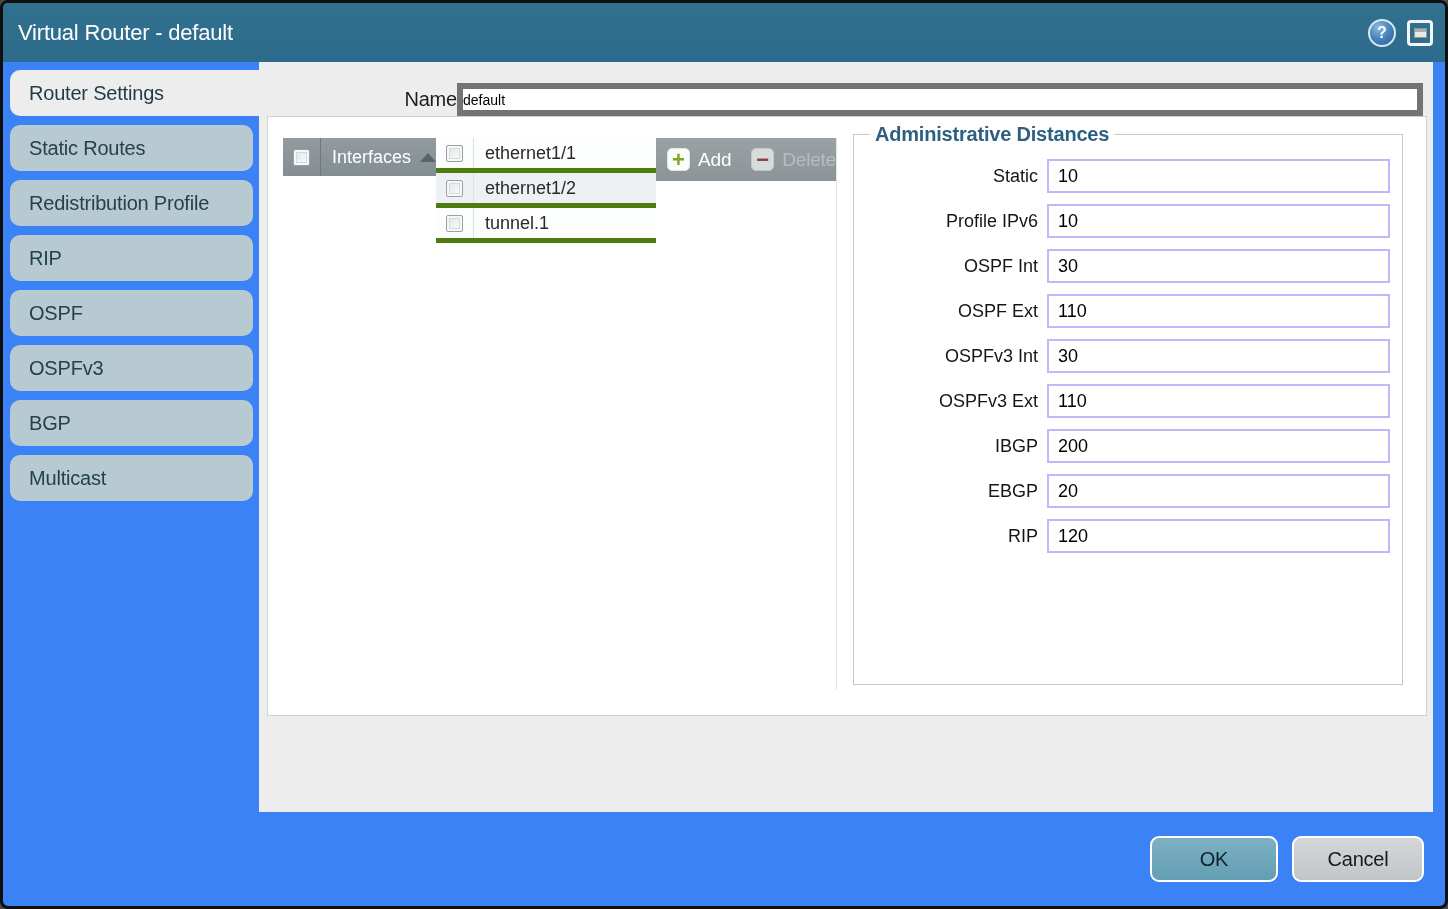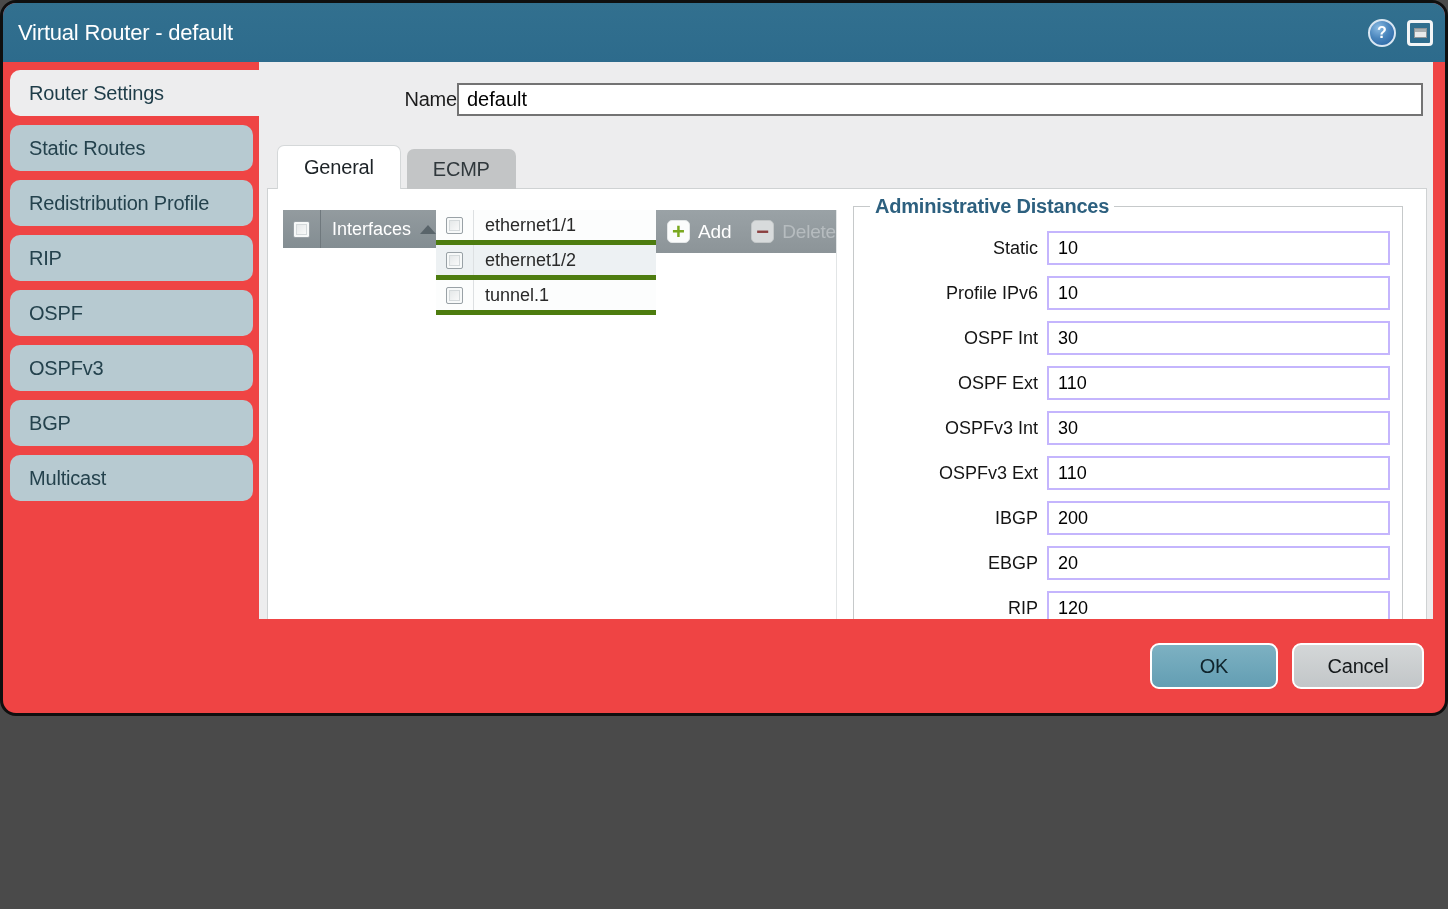--- a/index.html
+++ b/index.html
@@ -1,20 +1,20 @@
 <!DOCTYPE html>
 <html><head>
 <meta charset="utf-8">
 <style>
   html,body{margin:0;padding:0;background:#4a4a4a;}
   *{box-sizing:border-box;font-family:"Liberation Sans",sans-serif;}
   .window{
-    position:relative;width:1448px;height:716px;
-    border:3px solid #0f0f0f;border-radius:16px;overflow:hidden;
-    background:#ef4444;display:flex;flex-direction:column;
+    position:relative;width:1448px;height:909px;
+    border:3px solid #0f0f0f;border-radius:8px;overflow:hidden;
+    background:#3b82f6;display:flex;flex-direction:column;
   }
   
   .titlebar{height:59px;display:flex;align-items:center;padding:0 12px 0 15px;background:linear-gradient(#32708f,#2d6b8c);}
   .title{color:#fff;font-size:22px;letter-spacing:-0.2px;font-weight:400;}
   .titlebar-icons{margin-left:auto;display:flex;align-items:center;gap:11px;}
   .help-icon{
     width:28px;height:28px;border-radius:50%;
     background:radial-gradient(circle at 35% 28%,#8cbce4 0%,#4b86bd 45%,#235e9d 100%);
     border:2px solid #d9e6f2;color:#fff;font-size:16px;font-weight:bold;
     display:grid;place-items:center;cursor:pointer;
@@ -30,21 +30,21 @@
   .side-tab{
     height:46px;margin-bottom:9px;margin-right:6px;border-radius:10px;
     background:#b7cad1;color:#24424d;display:flex;align-items:center;
     padding-left:19px;font-size:20px;letter-spacing:-0.2px;cursor:pointer;
   }
   .side-tab.active{background:#ededee;color:#1e3c48;margin-right:0;border-radius:10px 0 0 10px;}
   .content{flex:1;background:#ededee;margin-right:12px;position:relative;overflow:hidden;}
   
   .name-row{display:flex;align-items:center;margin:21px 10px 0 0;}
   .name-row label{width:198px;text-align:right;font-size:20px;color:#1c1c1c;letter-spacing:-0.2px;}
-  .name-row input{flex:1;height:33px;border:2px solid #737373;background:#fff;font-size:20px;padding:0 8px;color:#000;}
+  .name-row input{flex:1;height:33px;border:6px solid #737373;background:#fff;font-size:14px;padding:0 0;color:#000;}
   
   .tabstrip{display:flex;align-items:flex-end;gap:6px;margin:29px 0 -1px 18px;position:relative;z-index:2;height:44px;}
   .tab{border-radius:7px 7px 0 0;padding:0 26px;display:flex;align-items:center;cursor:pointer;
        background:#c3c5c6;color:#30383c;height:40px;font-size:20px;letter-spacing:-0.2px;}
   .tab.active{background:#fff;color:#1d2327;height:44px;border:1px solid #d5d8d9;border-bottom:none;}
   
   .panel{position:relative;margin:0 6px 0 8px;height:600px;background:#fff;border:1px solid #cfd2d3;}
   
   .iface-table{position:absolute;left:15px;top:21px;width:554px;bottom:25px;display:flex;flex-direction:row;border-right:1px solid #e2e5e6;}
   .thead{height:38px;flex:none;display:flex;align-items:center;background:linear-gradient(#939b9f,#838d92);}
@@ -107,25 +107,20 @@
         <div class="side-tab">Multicast</div>
       </div>
 
     <div class="content">
 
       <div class="name-row">
         <label>Name</label>
         <input type="text" value="default" style="">
       </div>
 
-      <div class="tabstrip">
-
-      <div class="tab active">General</div>
-          <div class="tab">ECMP</div>
-        </div>
 
       <div class="panel">
 
         <div class="iface-table">
           <div class="thead">
             <span class="th-check">
               <span class="checkbox"></span>
             </span>
             <span class="th-label">Interfaces</span>
             <span class="sort-asc"></span>

